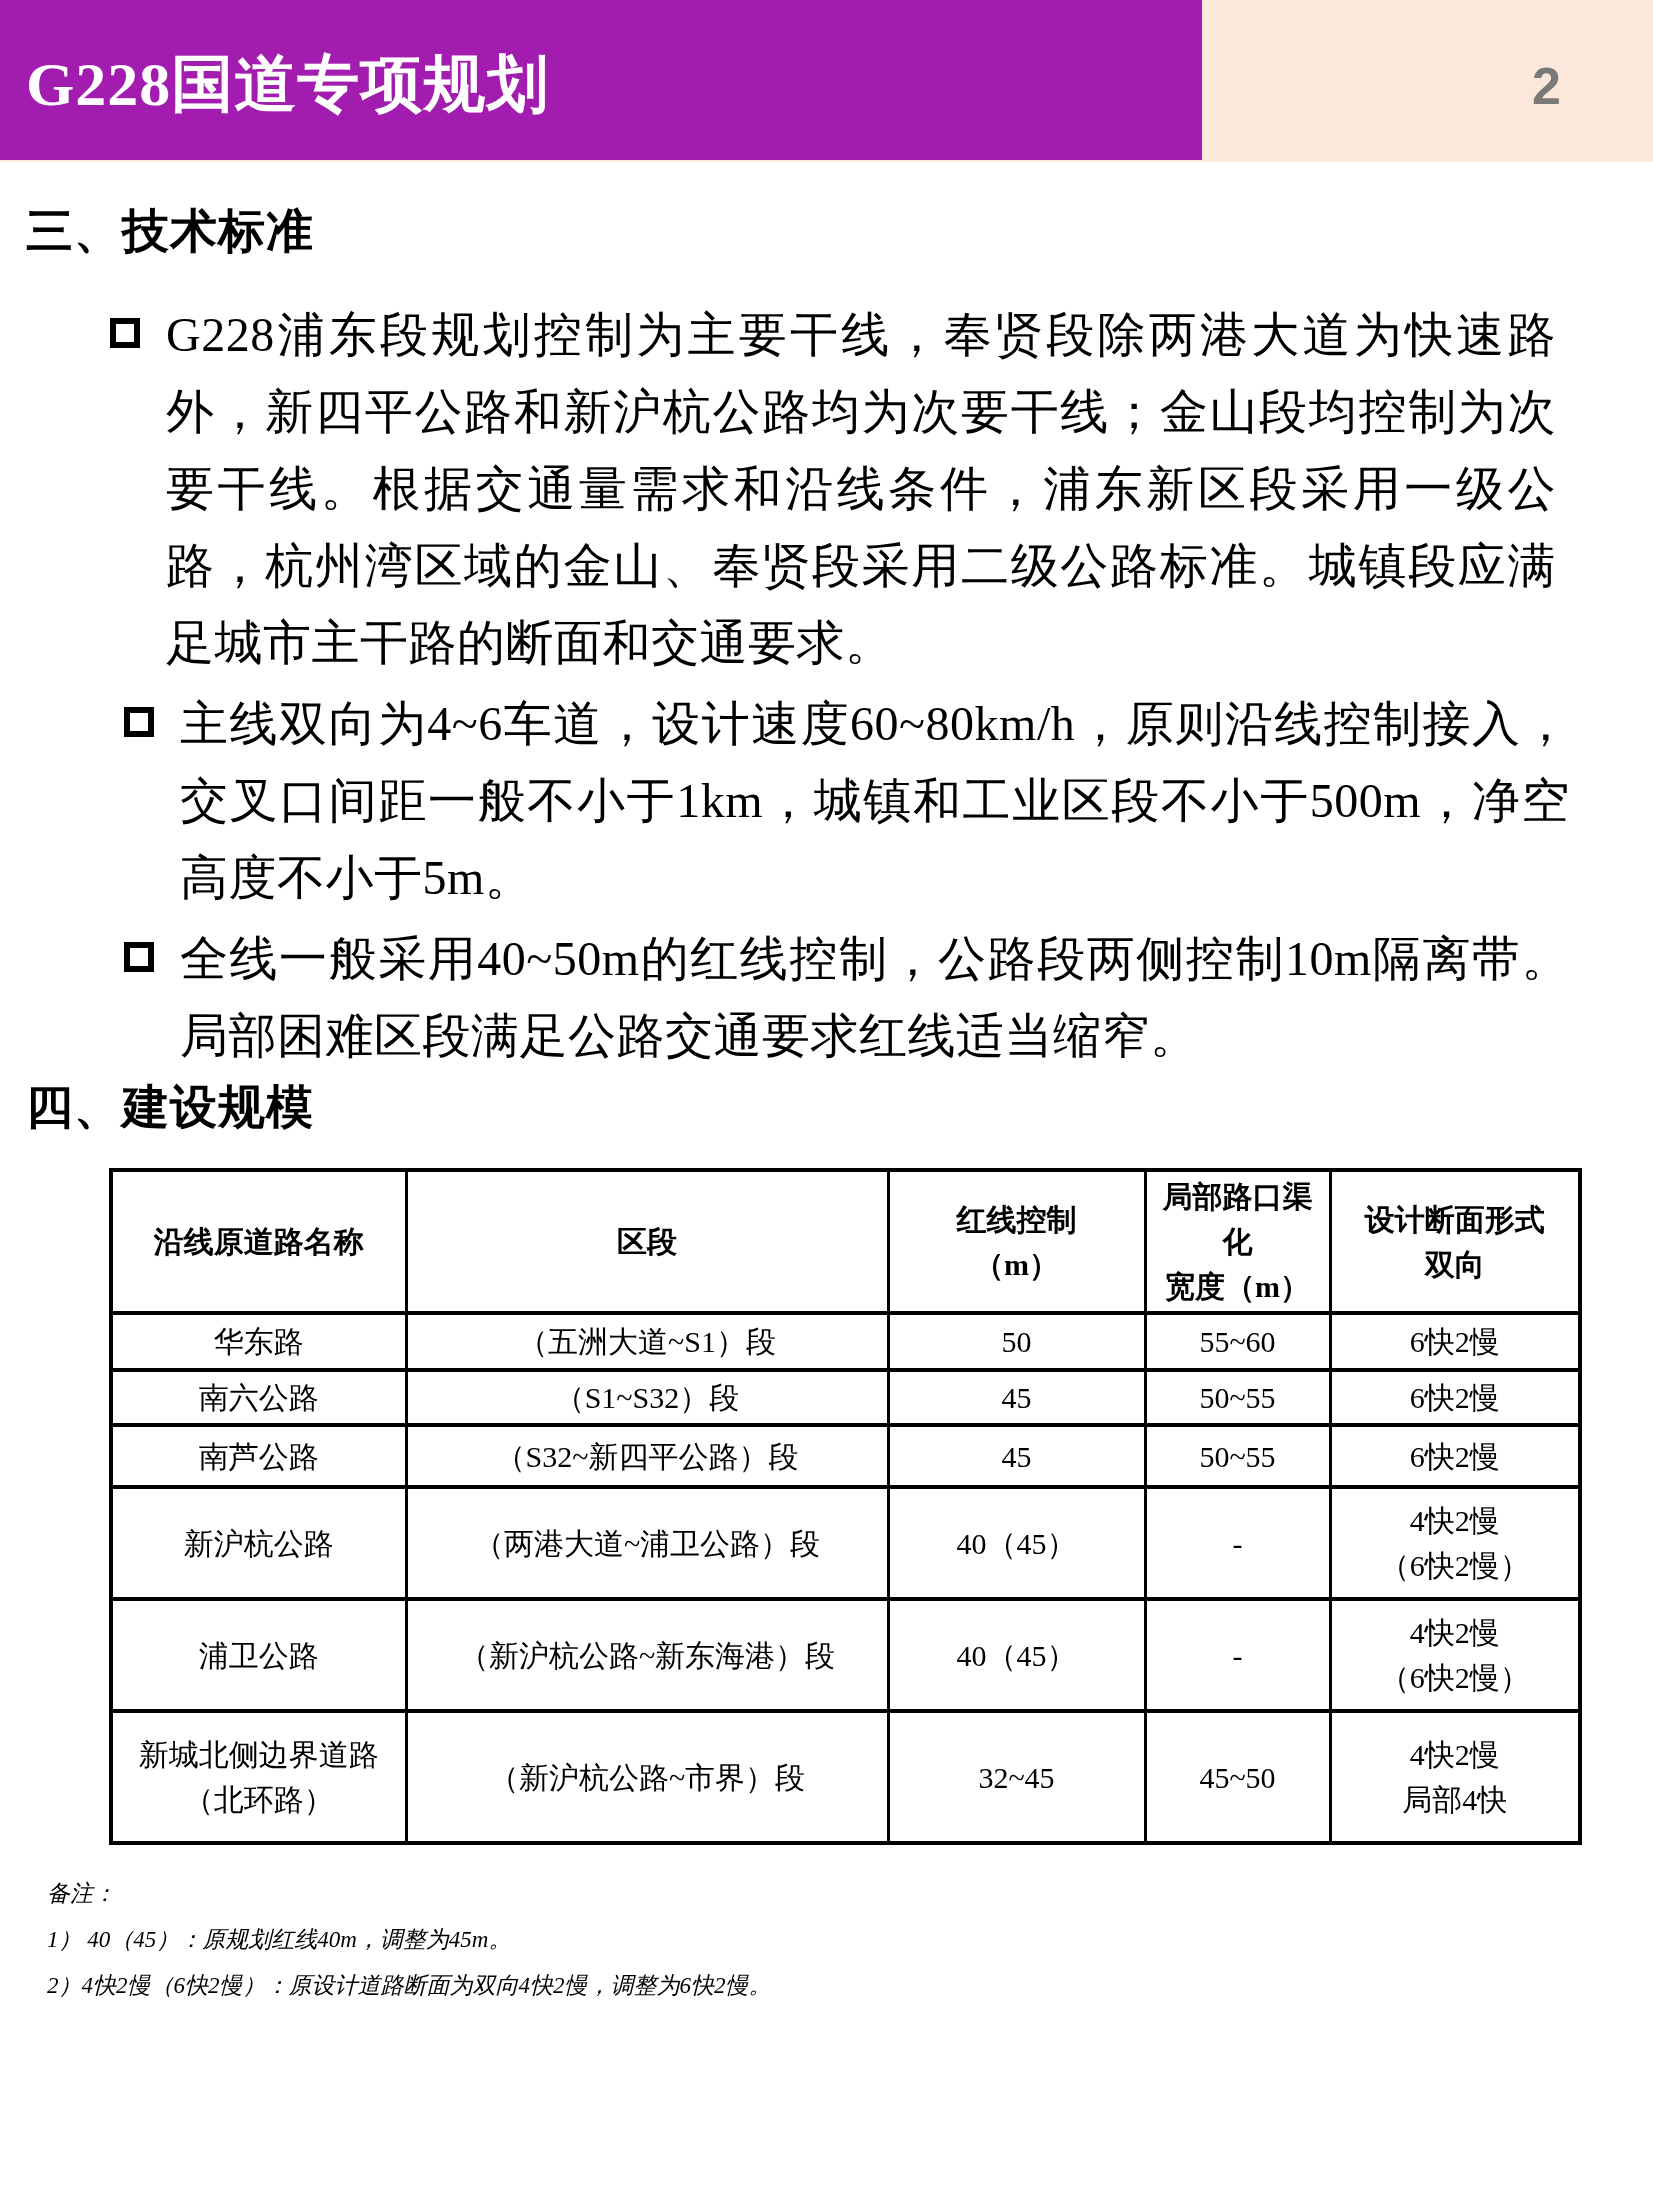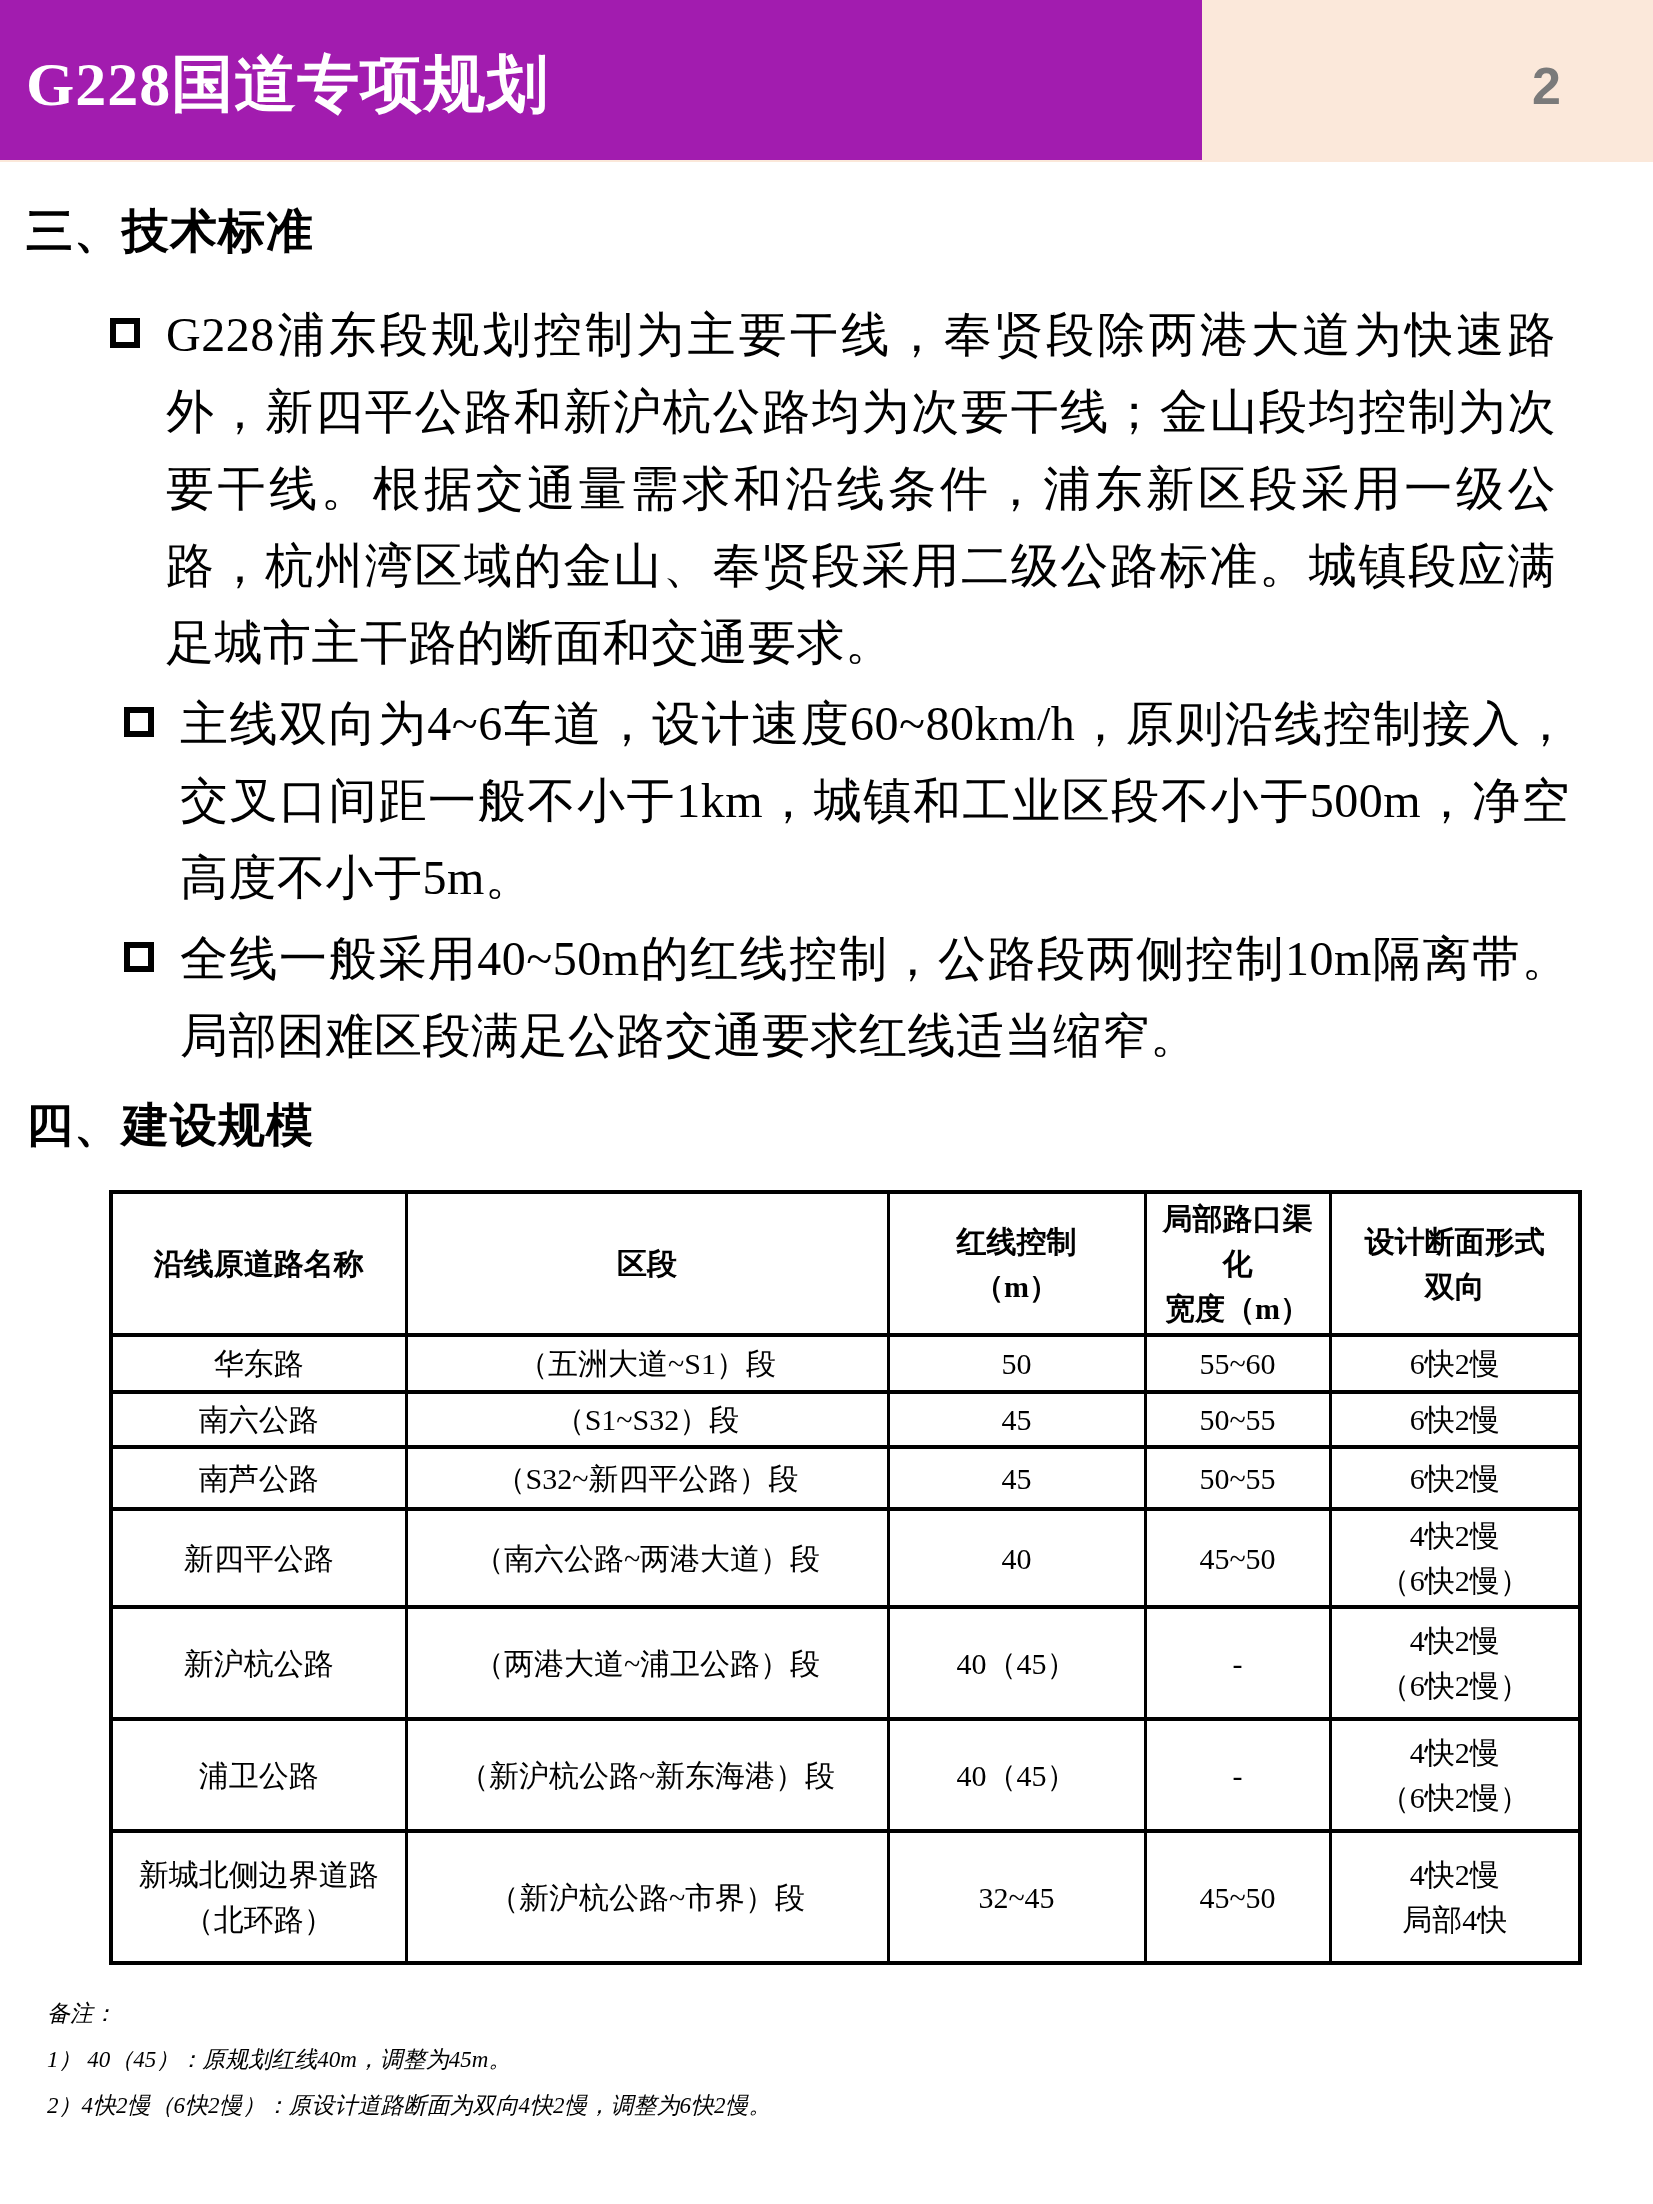--- a/index.html
+++ b/index.html
@@ -40,21 +40,21 @@
 
   
   .content { position:absolute; top:162px; left:0; width:1653px; }
 
   h2.sec {
     margin:40px 0 0 26px;
     font-size:47px; font-weight:bold;
     line-height:58px;
     letter-spacing:1px;
   }
-  h2.sec2 { margin-top:26px;font-family:Liberation Mono, monospace; }
+  h2.sec2 { margin-top:4px; }
 
   .bullets { margin:36px 0 0 110px; width:1460px; }
   .bullet { display:flex; align-items:flex-start; }
   .bullet + .bullet { margin-top:4px;justify-content:flex-end; }
   .sq {
     flex:0 0 auto;
     width:30px; height:30px;
     border:6px solid #000;
     margin:22px 26px 0 0;
     background:#fff;
@@ -164,28 +164,20 @@
         <td>50~55</td>
         <td>6快2慢</td>
       </tr>
       <tr class="r-s3">
         <td>南芦公路</td>
         <td>（S32~新四平公路）段</td>
         <td>45</td>
         <td>50~55</td>
         <td>6快2慢</td>
       </tr>
-      <tr class="r-m">
-        <td>新四平公路</td>
-        <td>（南六公路~两港大道）段</td>
-        <td>40</td>
-        <td>45~50</td>
-        <td>4快2慢
-（6快2慢）</td>
-      </tr>
       <tr class="r-t">
         <td>新沪杭公路</td>
         <td>（两港大道~浦卫公路）段</td>
         <td>40（45）</td>
         <td>-</td>
         <td>4快2慢
 （6快2慢）</td>
       </tr>
       <tr class="r-t">
         <td>浦卫公路</td>

